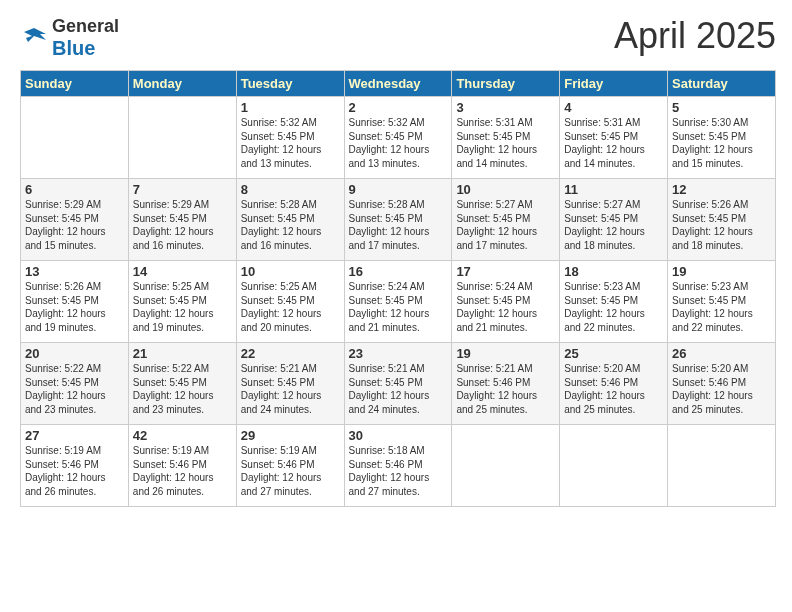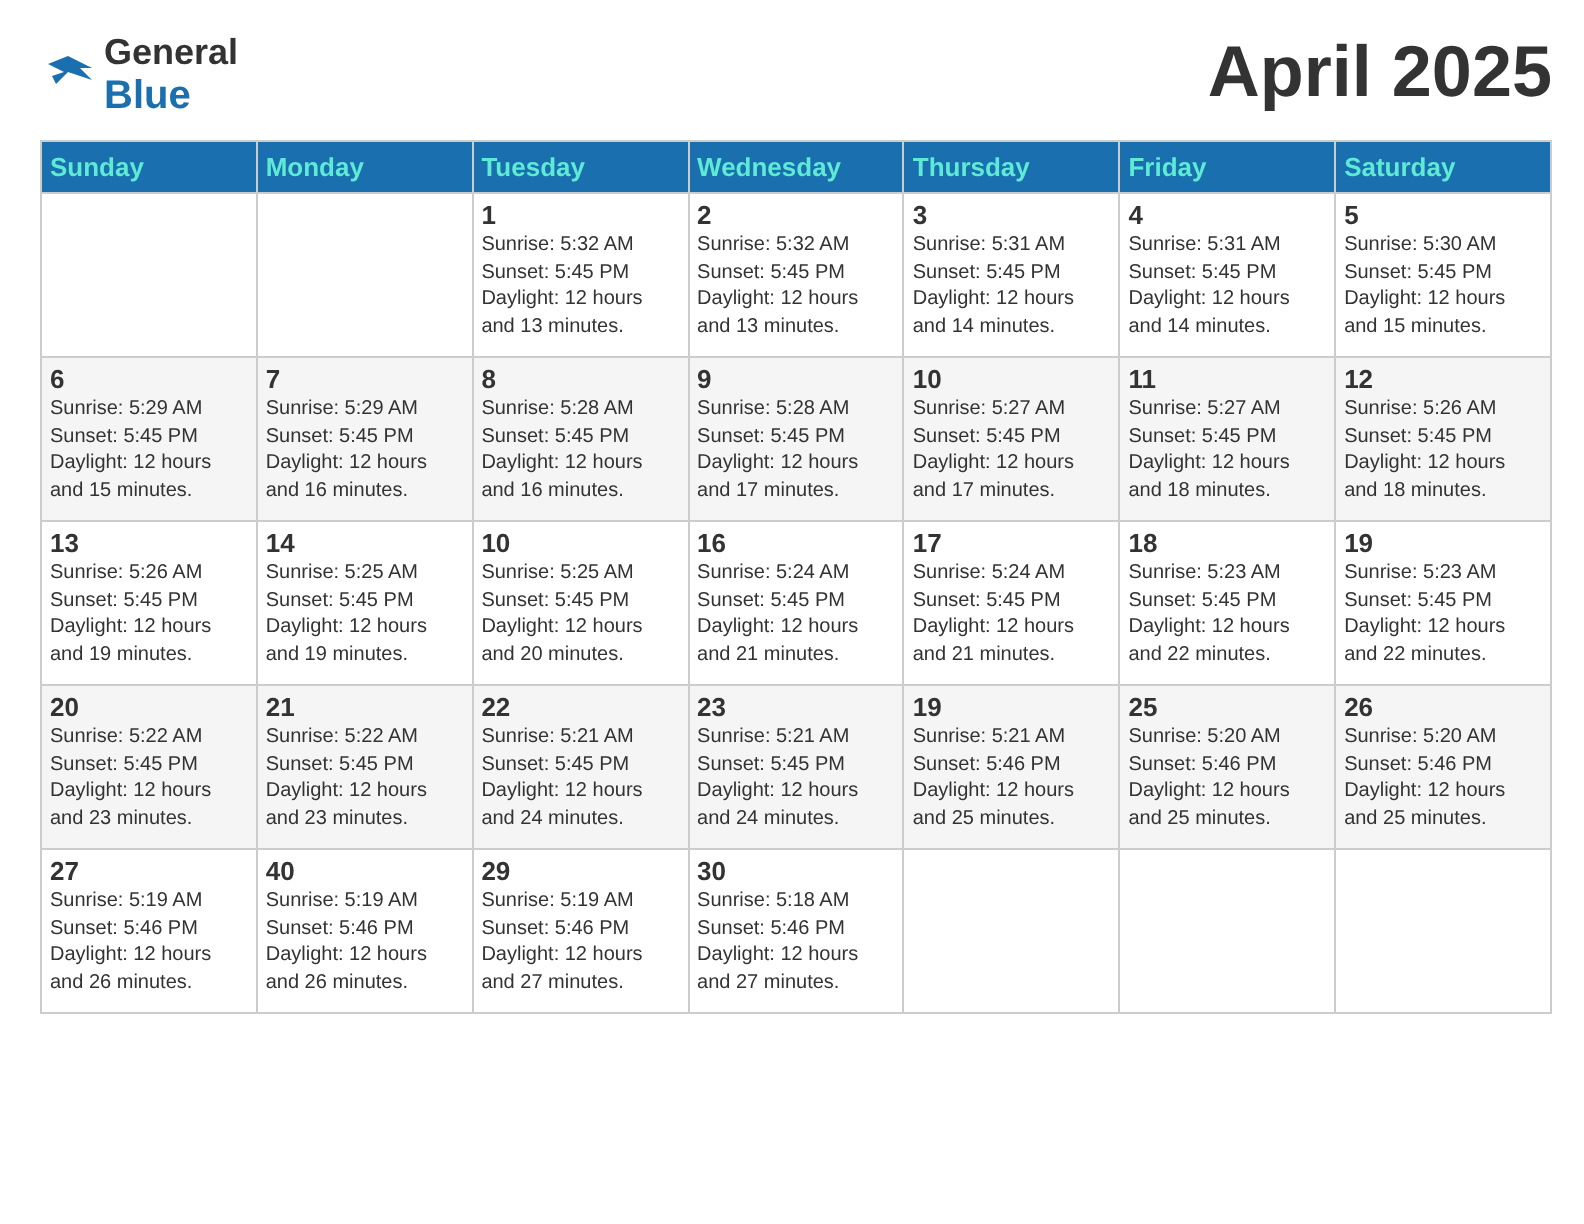--- a/index.html
+++ b/index.html
@@ -39,36 +39,36 @@
     }
     .logo-bird {
       width: 28px;
       height: 28px;
     }
     .title-block {
       text-align: right;
     }
     .month-title {
       font-size: 36px;
-      font-weight: bold;
+      font-weight: normal;
       color: #333;
       line-height: 1.1;
     }
     .subtitle {
       font-size: 15px;
       color: #333;
     }
     table {
       width: 100%;
       border-collapse: collapse;
       table-layout: fixed;
     }
     thead tr th {
       background: #1a6faf;
-      color: #5eead4;
+      color: #fef9c3;
       font-size: 13px;
       font-weight: bold;
       padding: 5px 4px;
       border: 1px solid #ccc;
       text-align: left;
     }
     tbody tr td {
       border: 1px solid #ccc;
       vertical-align: top;
       padding: 3px 4px;
@@ -241,21 +241,21 @@
             <span class="day-num">26</span>
             <div class="day-info">Sunrise: 5:20 AM<br>Sunset: 5:46 PM<br>Daylight: 12 hours and 25 minutes.</div>
           </td>
         </tr>
         <tr>
           <td>
             <span class="day-num">27</span>
             <div class="day-info">Sunrise: 5:19 AM<br>Sunset: 5:46 PM<br>Daylight: 12 hours and 26 minutes.</div>
           </td>
           <td>
-            <span class="day-num">40</span>
+            <span class="day-num">42</span>
             <div class="day-info">Sunrise: 5:19 AM<br>Sunset: 5:46 PM<br>Daylight: 12 hours and 26 minutes.</div>
           </td>
           <td>
             <span class="day-num">29</span>
             <div class="day-info">Sunrise: 5:19 AM<br>Sunset: 5:46 PM<br>Daylight: 12 hours and 27 minutes.</div>
           </td>
           <td>
             <span class="day-num">30</span>
             <div class="day-info">Sunrise: 5:18 AM<br>Sunset: 5:46 PM<br>Daylight: 12 hours and 27 minutes.</div>
           </td>

